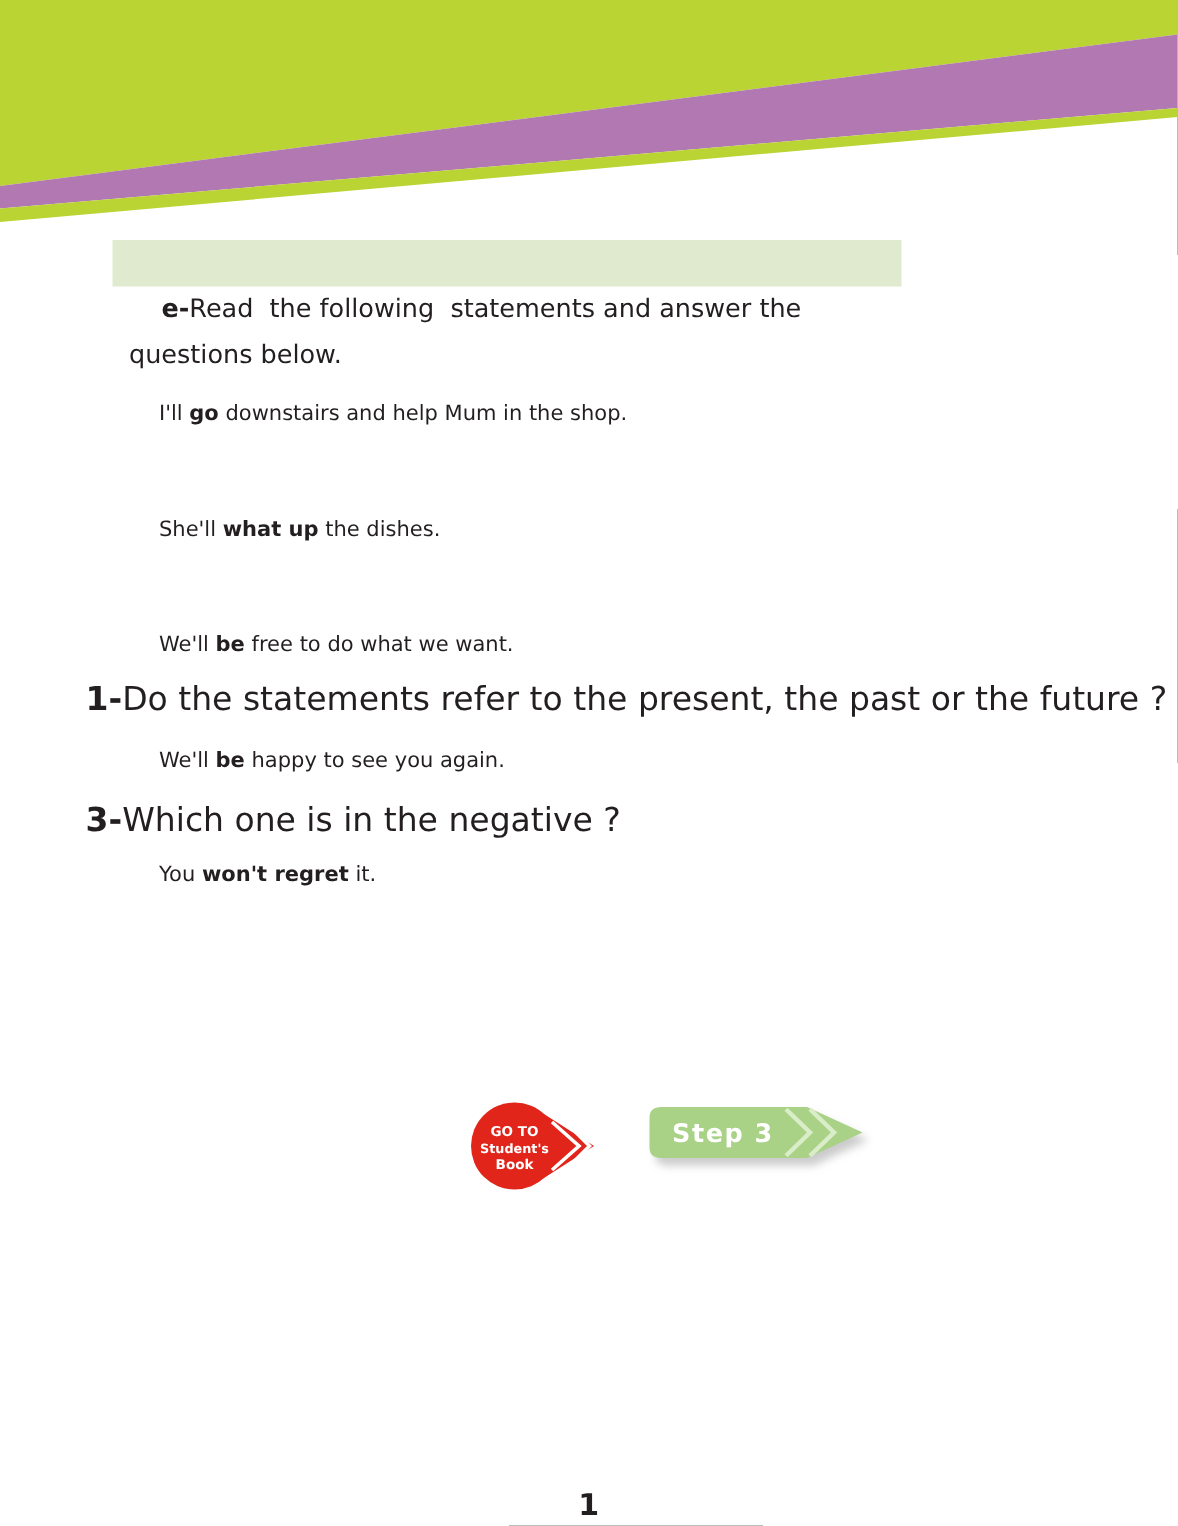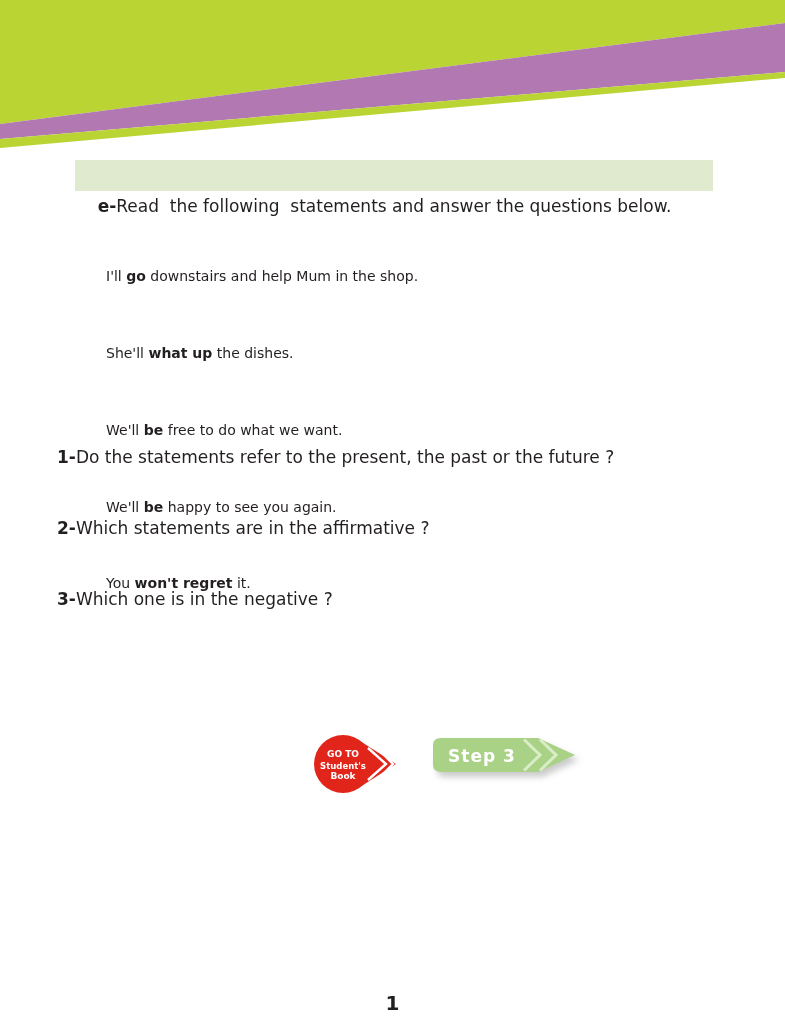--- a/index.html
+++ b/index.html
@@ -9,38 +9,38 @@
     background:#ffffff;
     overflow:hidden;
     font-family:"DejaVu Sans","Liberation Sans",sans-serif;
     color:#231f20;
   }
   .header-svg{position:absolute;top:0;left:0;display:block;}
   .poly-lime{fill:#b9d433;}
   .poly-purple{fill:#b178b2;}
 
   .instruction-bar{
-    position:absolute;left:75px;top:160px;width:638px;height:31px;
+    position:absolute;left:75px;top:160px;width:526px;height:31px;
     background:#dfeacf;
     line-height:31px;font-size:17px;
-    padding-left:1px;box-sizing:border-box;
+    padding-left:11px;box-sizing:border-box;
     white-space:pre-wrap;
   }
   .instruction-bar .marker{font-weight:700;}
 
   .statements{
     position:absolute;left:106px;top:213px;
     font-size:14px;line-height:25.6px;
     white-space:pre-wrap;
   }
   .statements .bold{font-weight:700;}
 
   .questions{
     position:absolute;left:57px;top:402px;
-    font-size:17px;
+    font-size:22px;
     white-space:pre-wrap;
   }
   .questions .q-row{line-height:30.8px;}
   .questions .num{font-weight:700;}
 
   .goto-badge-svg{position:absolute;left:314px;top:733px;display:block;cursor:pointer;}
   .goto-badge-svg text{
     font-family:"DejaVu Sans","Liberation Sans",sans-serif;
     font-weight:700;fill:#ffffff;
   }
@@ -76,21 +76,20 @@
   <div class="statements">
     <div class="stmt"><span>I'll </span><span class="bold">go</span><span> downstairs and help Mum in the shop.</span></div>
     <div class="stmt"><span>She'll </span><span class="bold">what up</span><span> the dishes.</span></div>
     <div class="stmt"><span>We'll </span><span class="bold">be</span><span> free to do what we want.</span></div>
     <div class="stmt"><span>We'll </span><span class="bold">be</span><span> happy to see you again.</span></div>
     <div class="stmt"><span>You </span><span class="bold">won't regret</span><span> it.</span></div>
   </div>
 
   <div class="questions">
     <div class="q-row"><span class="num">1-</span><span>Do the statements refer to the present, the past or the future ?</span></div>
-    <div class="q-row"><span class="num">2-</span><span>Which statements are in the affirmative ?</span></div>
     <div class="q-row"><span class="num">3-</span><span>Which one is in the negative ?</span></div>
   </div>
 
   <svg class="goto-badge-svg" width="84" height="64" viewBox="0 0 84 64">
     <polygon points="46,8 82,31 46,54" fill="#e1251b"></polygon>
     <circle cx="29" cy="31" r="29" fill="#e1251b"></circle>
     <polyline points="54,15 72,31 54,47" fill="none" stroke="#ffffff" stroke-width="2.4"></polyline>
     <polyline points="60,12 79,31 60,50" fill="none" stroke="#ffffff" stroke-width="2.4"></polyline>
     <text x="29" y="24" font-size="9" text-anchor="middle">GO TO</text>
     <text x="29" y="35.5" font-size="8.5" text-anchor="middle">Student's</text>

